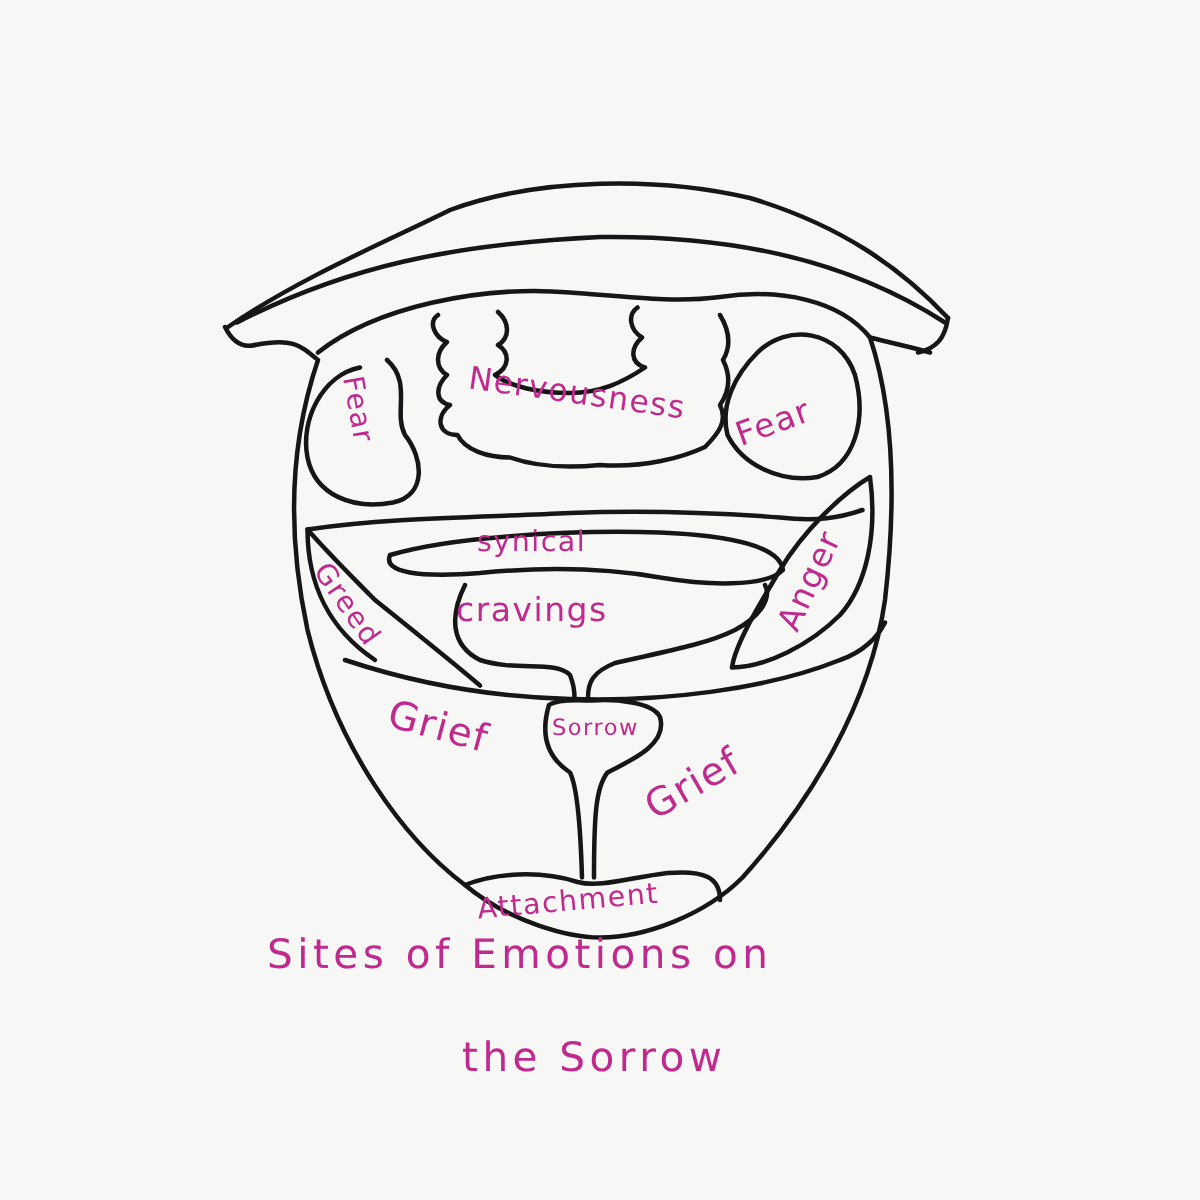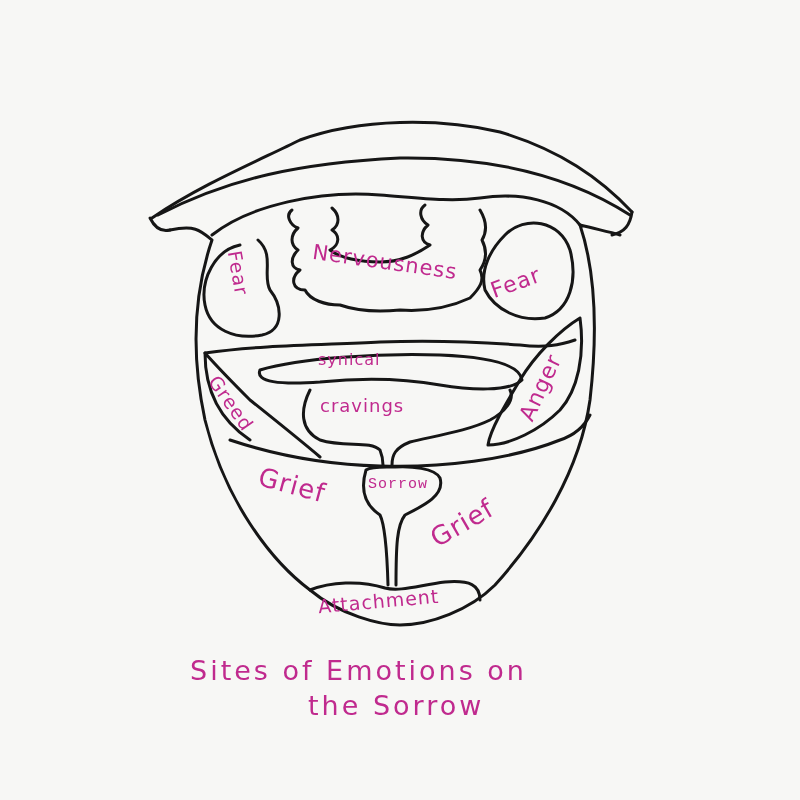--- a/index.html
+++ b/index.html
@@ -47,23 +47,23 @@
 
     <path d="M366,470 C360,490 365,505 380,515 C385,525 387,550 388,585 M396,585 C396,545 397,525 405,515 C425,505 445,495 440,478 C435,468 410,466 395,467 C385,467 372,466 366,470"></path>
 
     <path d="M310,590 C330,582 360,580 385,588 C400,592 420,585 445,582 C470,580 480,585 480,600"></path>
   </g>
 </svg>
 
 <div class="lbl" style="left:216px;top:262px;font-size:19px;transform:rotate(80deg);">Fear</div>
 <div class="lbl" style="left:312px;top:250px;font-size:21px;transform:rotate(8deg);">Nervousness</div>
 <div class="lbl" style="left:490px;top:270px;font-size:22px;transform:rotate(-20deg);">Fear</div>
-<div class="lbl" style="left:318px;top:350px;font-size:16px;">synical</div>
-<div class="lbl" style="left:320px;top:395px;font-size:18px;text-align:right;">cravings</div>
+<div class="lbl" style="left:318px;top:350px;font-size:19px;">synical</div>
+<div class="lbl" style="left:304px;top:395px;font-size:22px;text-align:right;">cravings</div>
 <div class="lbl" style="left:200px;top:392px;font-size:19px;transform:rotate(55deg);">Greed</div>
 <div class="lbl" style="left:505px;top:375px;font-size:22px;transform:rotate(-65deg);">Anger</div>
 <div class="lbl" style="left:258px;top:470px;font-size:26px;transform:rotate(15deg);">Grief</div>
-<div class="lbl" style="left:368px;top:476px;font-size:15px;font-family:Liberation Mono, monospace;">Sorrow</div>
+<div class="lbl" style="left:368px;top:476px;font-size:15px;">Sorrow</div>
 <div class="lbl" style="left:428px;top:508px;font-size:26px;transform:rotate(-30deg);">Grief</div>
 <div class="lbl" style="left:318px;top:590px;font-size:19px;transform:rotate(-5deg);">Attachment</div>
 
-<div class="title" style="left:178px;top:655px;margin-left:12px;">Sites of  Emotions on</div>
+<div class="title" style="left:178px;top:621px;">Sites of  Emotions on</div>
 <div class="title" style="left:308px;top:690px;">the Sorrow</div>
 
 </body></html>

